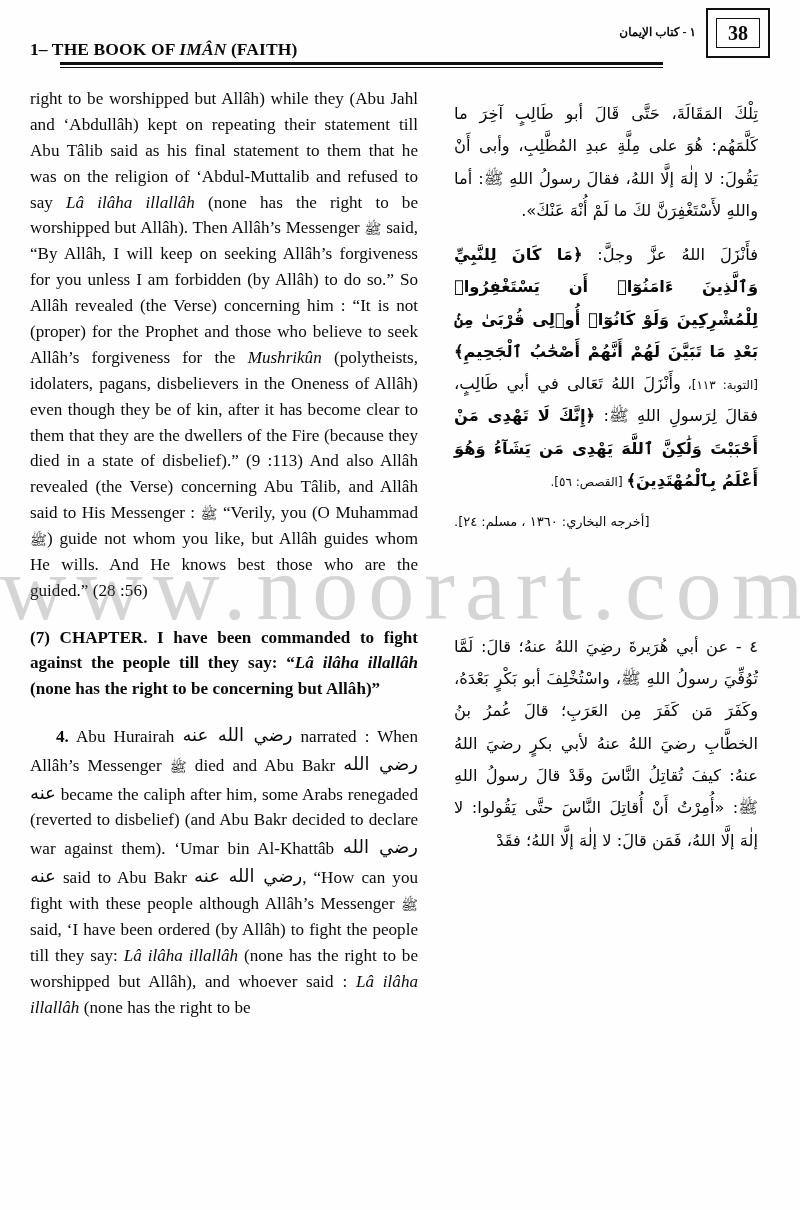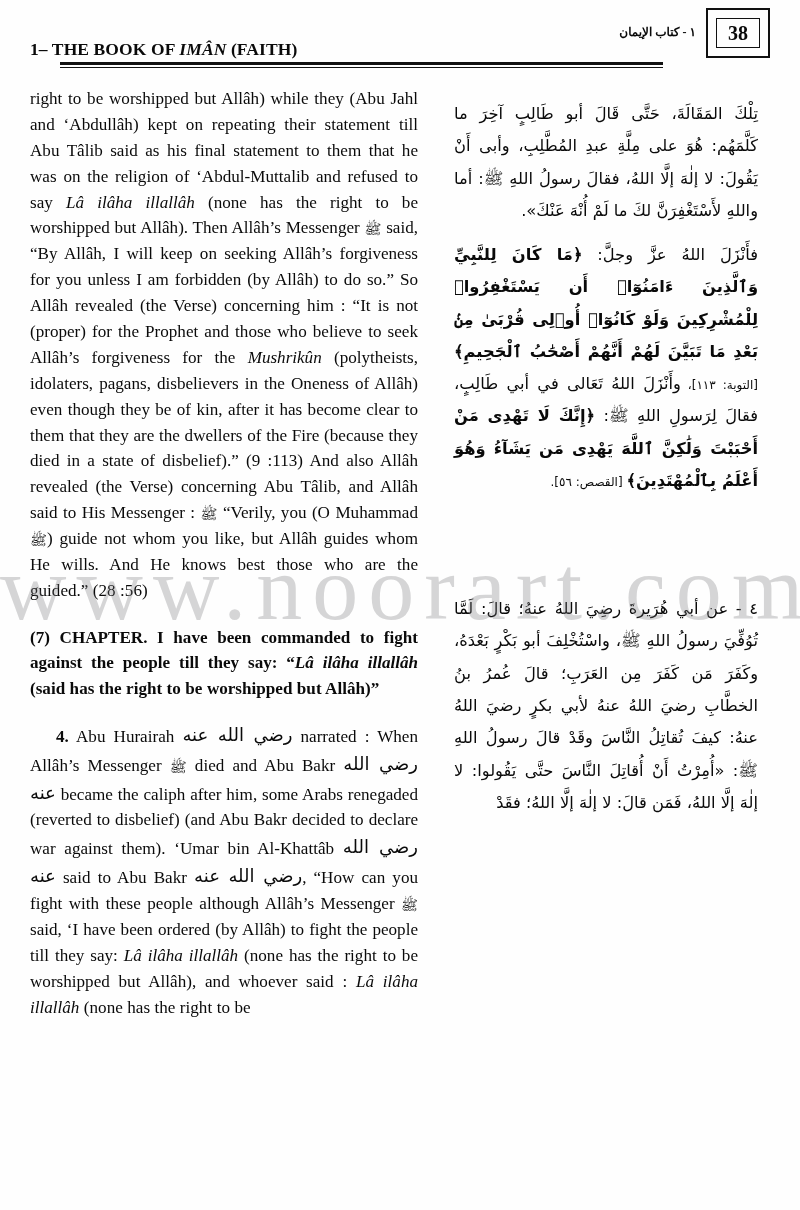--- a/index.html
+++ b/index.html
@@ -203,32 +203,35 @@
       <div class="rule-thin"></div>
     </div>
   </div>
 
   <div class="columns">
 
     <div class="col-en">
 
       <p class="cont"><span>right to be worshipped but Allâh) while they (Abu Jahl and ‘Abdullâh) kept on repeating their statement till Abu Tâlib said as his final statement to them that he was on the religion of ‘Abdul-Muttalib and refused to say </span><span class="ital">Lâ ilâha illallâh</span><span> (none has the right to be worshipped but Allâh). Then Allâh’s Messenger </span><span class="saw">ﷺ</span><span> said, “By Allâh, I will keep on seeking Allâh’s forgiveness for you unless I am forbidden (by Allâh) to do so.” So Allâh revealed (the Verse) concerning him : “It is not (proper) for the Prophet and those who believe to seek Allâh’s forgiveness for the </span><span class="ital">Mushrikûn</span><span> (polytheists, idolaters, pagans, disbelievers in the Oneness of Allâh) even though they be of kin, after it has become clear to them that they are the dwellers of the Fire (because they died in a state of disbelief).” (9 :113) And also Allâh revealed (the Verse) concerning Abu Tâlib, and Allâh said to His Messenger : </span><span class="saw">ﷺ</span><span> “Verily, you (O Muhammad </span><span class="saw">ﷺ</span><span>) guide not whom you like, but Allâh guides whom He wills. And He knows best those who are the guided.” (28 :56)</span></p>
 
-      <p class="chapter-head"><span>(7) CHAPTER. I have been commanded to fight against the people till they say: “</span><span class="ital">Lâ ilâha illallâh</span><span> (said has the right to be worshipped but Allâh)”</span></p>
+      <p class="chapter-head"><span>(7) CHAPTER. I have been commanded to fight against the people till they say: “</span><span class="ital">Lâ ilâha illallâh</span><span> (none has the right to be concerning but Allâh)”</span></p>
 
       <p class="indent para-gap"><span class="bold">4.</span><span> Abu Hurairah </span><span class="honor-ar">رضي الله عنه</span><span> narrated : When Allâh’s Messenger </span><span class="saw">ﷺ</span><span> died and Abu Bakr </span><span class="honor-ar">رضي الله عنه</span><span> became the caliph after him, some Arabs renegaded (reverted to disbelief) (and Abu Bakr decided to declare war against them). ‘Umar bin Al-Khattâb </span><span class="honor-ar">رضي الله عنه</span><span> said to Abu Bakr </span><span class="honor-ar">رضي الله عنه</span><span>, “How can you fight with these people although Allâh’s Messenger </span><span class="saw">ﷺ</span><span> said, ‘I have been ordered (by Allâh) to fight the people till they say: </span><span class="ital">Lâ ilâha illallâh</span><span> (none has the right to be worshipped but Allâh), and whoever said : </span><span class="ital">Lâ ilâha illallâh</span><span>  (none has the right to be</span></p>
 
     </div>
 
     <div class="col-ar">
 
       <p><span>تِلْكَ المَقَالَةَ، حَتَّى قَالَ أبو طَالِبٍ آخِرَ ما كَلَّمَهُم: هُوَ على مِلَّةِ عبدِ المُطَّلِبِ، وأبى أَنْ يَقُولَ: لا إلٰهَ إلَّا اللهُ، فقالَ رسولُ اللهِ ﷺ: أما واللهِ لأَسْتَغْفِرَنَّ لكَ ما لَمْ أُنْهَ عَنْكَ».</span></p>
 
       <p><span>فأَنْزَلَ اللهُ عزَّ وجلَّ: </span><span class="quran">﴿مَا كَانَ لِلنَّبِيِّ وَٱلَّذِينَ ءَامَنُوٓا۟ أَن يَسْتَغْفِرُوا۟ لِلْمُشْرِكِينَ وَلَوْ كَانُوٓا۟ أُو۟لِى قُرْبَىٰ مِنۢ بَعْدِ مَا تَبَيَّنَ لَهُمْ أَنَّهُمْ أَصْحَٰبُ ٱلْجَحِيمِ﴾</span><span class="cite"> [التوبة: ١١٣]، </span><span>وأَنْزَلَ اللهُ تَعَالى في أبي طَالِبٍ، فقالَ لِرَسولِ اللهِ ﷺ: </span><span class="quran">﴿إِنَّكَ لَا تَهْدِى مَنْ أَحْبَبْتَ وَلَٰكِنَّ ٱللَّهَ يَهْدِى مَن يَشَآءُ وَهُوَ أَعْلَمُ بِٱلْمُهْتَدِينَ﴾</span><span class="cite"> [القصص: ٥٦].</span></p>
 
+      <p>
+          <span class="src">[أخرجه البخاري: ١٣٦٠ ، مسلم: ٢٤].</span>
+        </p>
 
       <p class="ar-chapter-head"> </p>
 
       <p class="ar-hadith"><span>٤ - عن أبي هُرَيرةَ رضِيَ اللهُ عنهُ؛ قالَ: لَمَّا تُوُفِّيَ رسولُ اللهِ ﷺ، واسْتُخْلِفَ أبو بَكْرٍ بَعْدَهُ، وكَفَرَ مَن كَفَرَ مِن العَرَبِ؛ قالَ عُمرُ بنُ الخطَّابِ رضيَ اللهُ عنهُ لأبي بكرٍ رضيَ اللهُ عنهُ: كيفَ تُقاتِلُ النَّاسَ وقَدْ قالَ رسولُ اللهِ ﷺ: «أُمِرْتُ أَنْ أُقاتِلَ النَّاسَ حتَّى يَقُولوا: لا إلٰهَ إلَّا اللهُ، فَمَن قالَ: لا إلٰهَ إلَّا اللهُ؛ فقَدْ</span></p>
 
     </div>
   </div>
 
   <div class="watermark">www.noorart.com</div>
 

